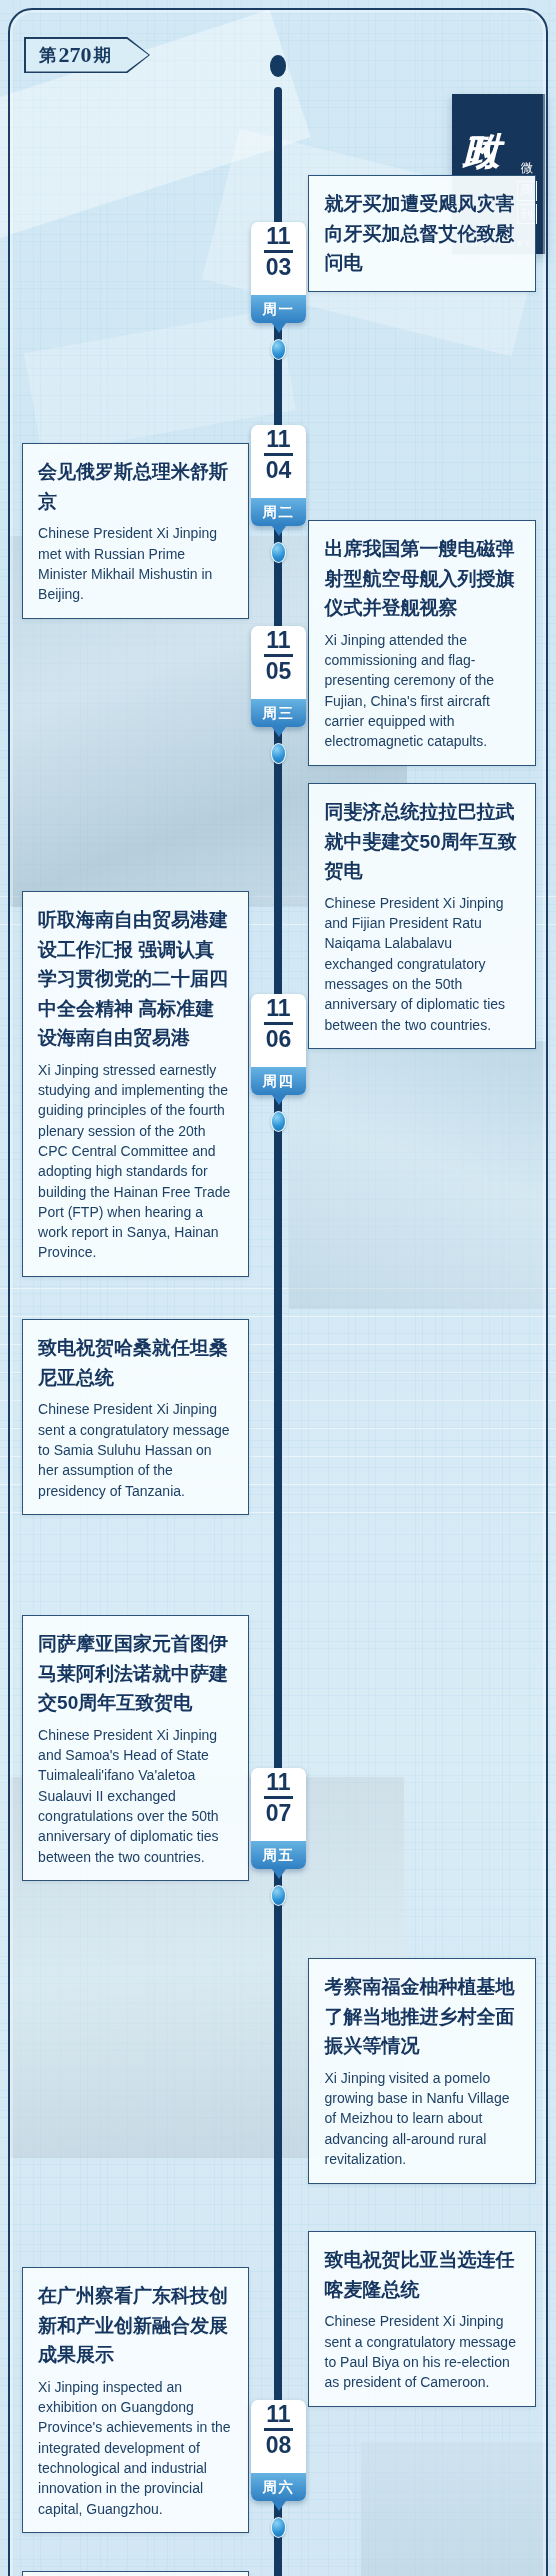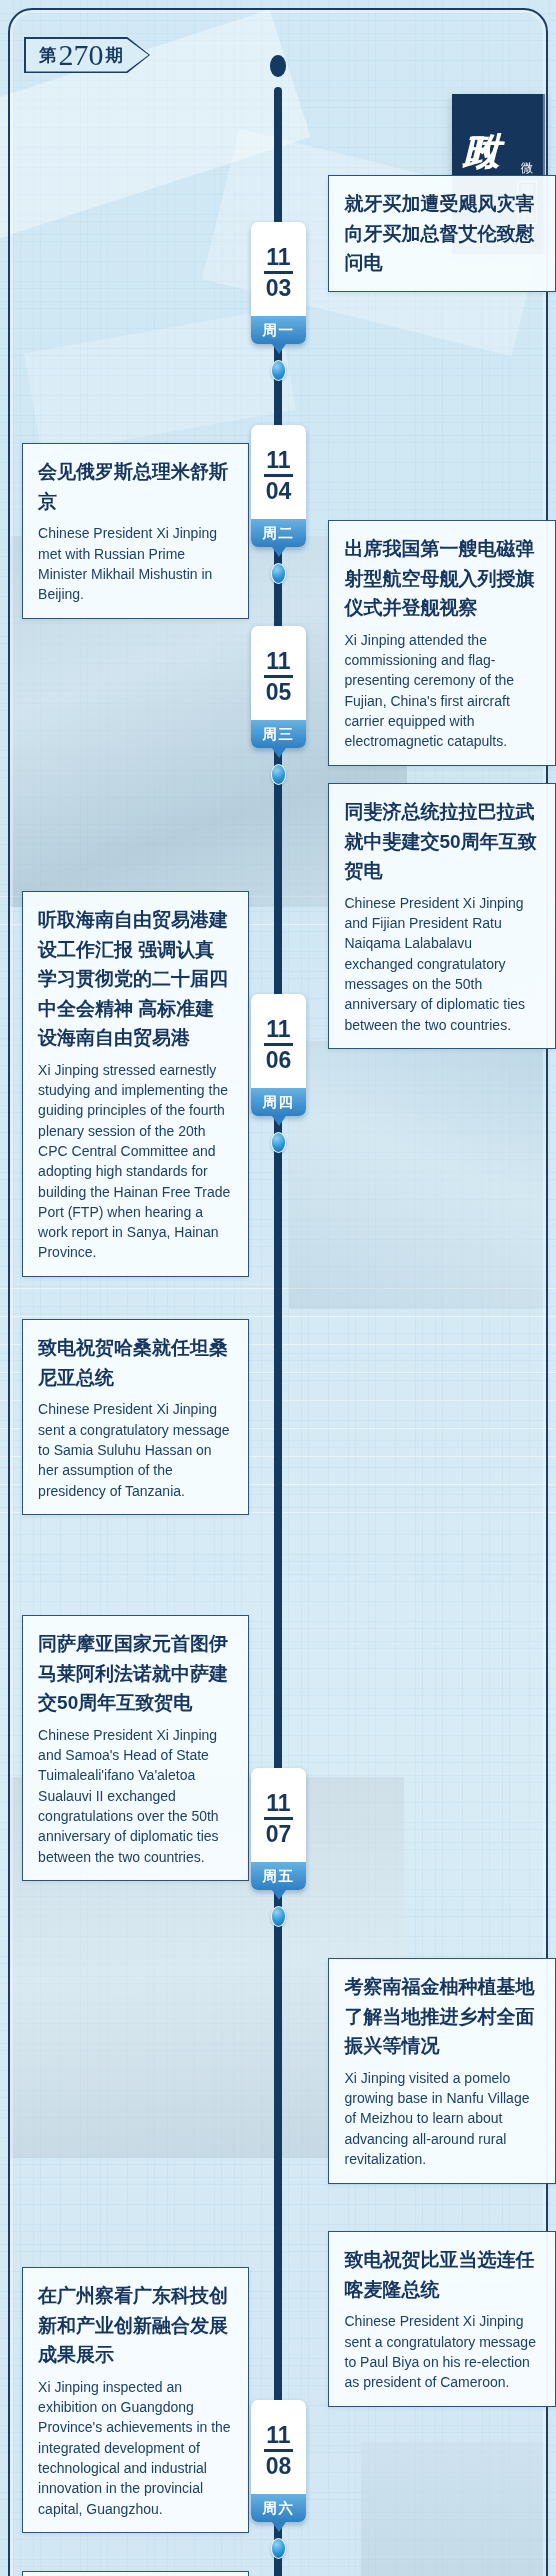--- a/index.html
+++ b/index.html
@@ -31,56 +31,56 @@
   .frame{position:absolute;left:8.2px;top:8.2px;right:8.2px;bottom:8.2px;border:2.1px solid #1c3e64;
     border-radius:24px;box-shadow:inset 0 0 0 3.1px rgba(255,255,255,.35);pointer-events:none;}
   
   .issue{position:absolute;left:24px;top:37px;width:126px;height:36px;}
   .issue .shape{position:absolute;inset:0;background:#1c3e63;
     clip-path:polygon(0 0,82% 0,100% 50%,82% 100%,0 100%);}
   .issue .inner{position:absolute;left:1.5px;top:1.5px;right:1.5px;bottom:1.5px;background:#d9edf6;
     clip-path:polygon(0 0,82% 0,100% 50%,82% 100%,0 100%);
     display:flex;align-items:center;justify-content:flex-start;padding-left:13.4px;}
   .issue .zh{font-size:17.5px;font-weight:bold;color:#173a5e;}
-  .issue .num{font-family:"Liberation Serif",serif;font-size:30px;font-weight:normal;color:#173a5e;
+  .issue .num{font-family:"Liberation Serif",serif;font-size:22px;font-weight:bold;color:#173a5e;
     line-height:1;margin:0 2.1px;}
   
   .brand{position:absolute;left:452px;top:94px;width:93px;height:160px;background:#16355b;
     box-shadow:0 4.1px 9.3px rgba(20,50,90,.25);}
   .brand .main{position:absolute;left:9.3px;top:8.2px;writing-mode:vertical-rl;
     font-family:"DejaVu Serif",serif;font-style:italic;font-weight:bold;color:#fff;
     font-size:37px;line-height:1.1;letter-spacing:3.1px;}
   .brand .side{position:absolute;right:8.2px;top:66px;display:flex;flex-direction:column;
     align-items:center;color:#fff;font-size:12.4px;}
   .brand .side .boxed{border:1px solid #fff;padding:0.5px 2.6px;margin-top:3.6px;}
   .brand .week{position:absolute;bottom:6.2px;width:100%;text-align:center;
     font-family:"DejaVu Serif",serif;font-style:italic;font-size:8.2px;letter-spacing:2.1px;color:#e9eff6;}
   
   .tl-line{position:absolute;left:274px;top:87px;width:7.7px;height:3421px;background:#153a61;border-radius:4.1px;}
   .tl-topdot{position:absolute;left:270px;top:55px;width:15.5px;height:21.6px;border-radius:50%;background:#153a61;}
   
   .badge{position:absolute;left:251px;width:55px;z-index:3;text-align:center;}
   .badge .card{border-radius:7.2px;overflow:hidden;background:#fff;
     box-shadow:0 2.1px 5.2px rgba(30,70,110,.3);}
   .badge .m,.badge .d{font-size:23px;font-weight:bold;color:#17375f;line-height:1.15;}
-  .badge .m{padding-top:22px;}
+  .badge .m{padding-top:1px;}
   .badge .divider{width:29px;height:2.6px;background:#17375f;margin:1px auto;}
   .badge .d{padding-bottom:15px;}
   .badge .tab{background:linear-gradient(180deg,#66b2e3 0%,#2f7fc2 100%);color:#fff;
     font-size:14.4px;font-weight:bold;letter-spacing:1.5px;padding:4.1px 0 4.6px;}
   .badge .ptr{width:0;height:0;margin:0 auto;
     border-left:7.7px solid transparent;border-right:7.7px solid transparent;border-top:10.3px solid #2f7fc2;}
   .badge .dot{width:13.4px;height:18.5px;border-radius:50%;margin:6.2px auto 0;
     background:radial-gradient(circle at 35% 28%,#8ed4f4 0%,#2d93d6 55%,#136fb0 100%);
     border:1.5px solid #eaf6fc;box-shadow:0 1px 2.6px rgba(20,60,100,.35);}
   
   .box{position:absolute;z-index:2;background:rgba(246,252,254,.96);border:1px solid #2d5379;
     padding:13.4px 15.5px;box-shadow:0 1.5px 4.1px rgba(40,80,120,.12);}
   .box.left{left:21.6px;width:194px;}
-  .box.right{left:308px;width:195px;margin-left:20px;}
+  .box.right{left:308px;width:195px;}
   .box .zh{font-size:19px;line-height:1.55;font-weight:700;color:#16365f;}
   .box .en{font-size:14px;line-height:1.45;color:#1d4066;margin-top:7.2px;}
   .box .zh:empty,.box .en:empty{display:none;}
 </style>
 </head>
 <body>
 
 <div class="canvas">
   <div class="grid"></div>
   <div class="streak s1"></div>

